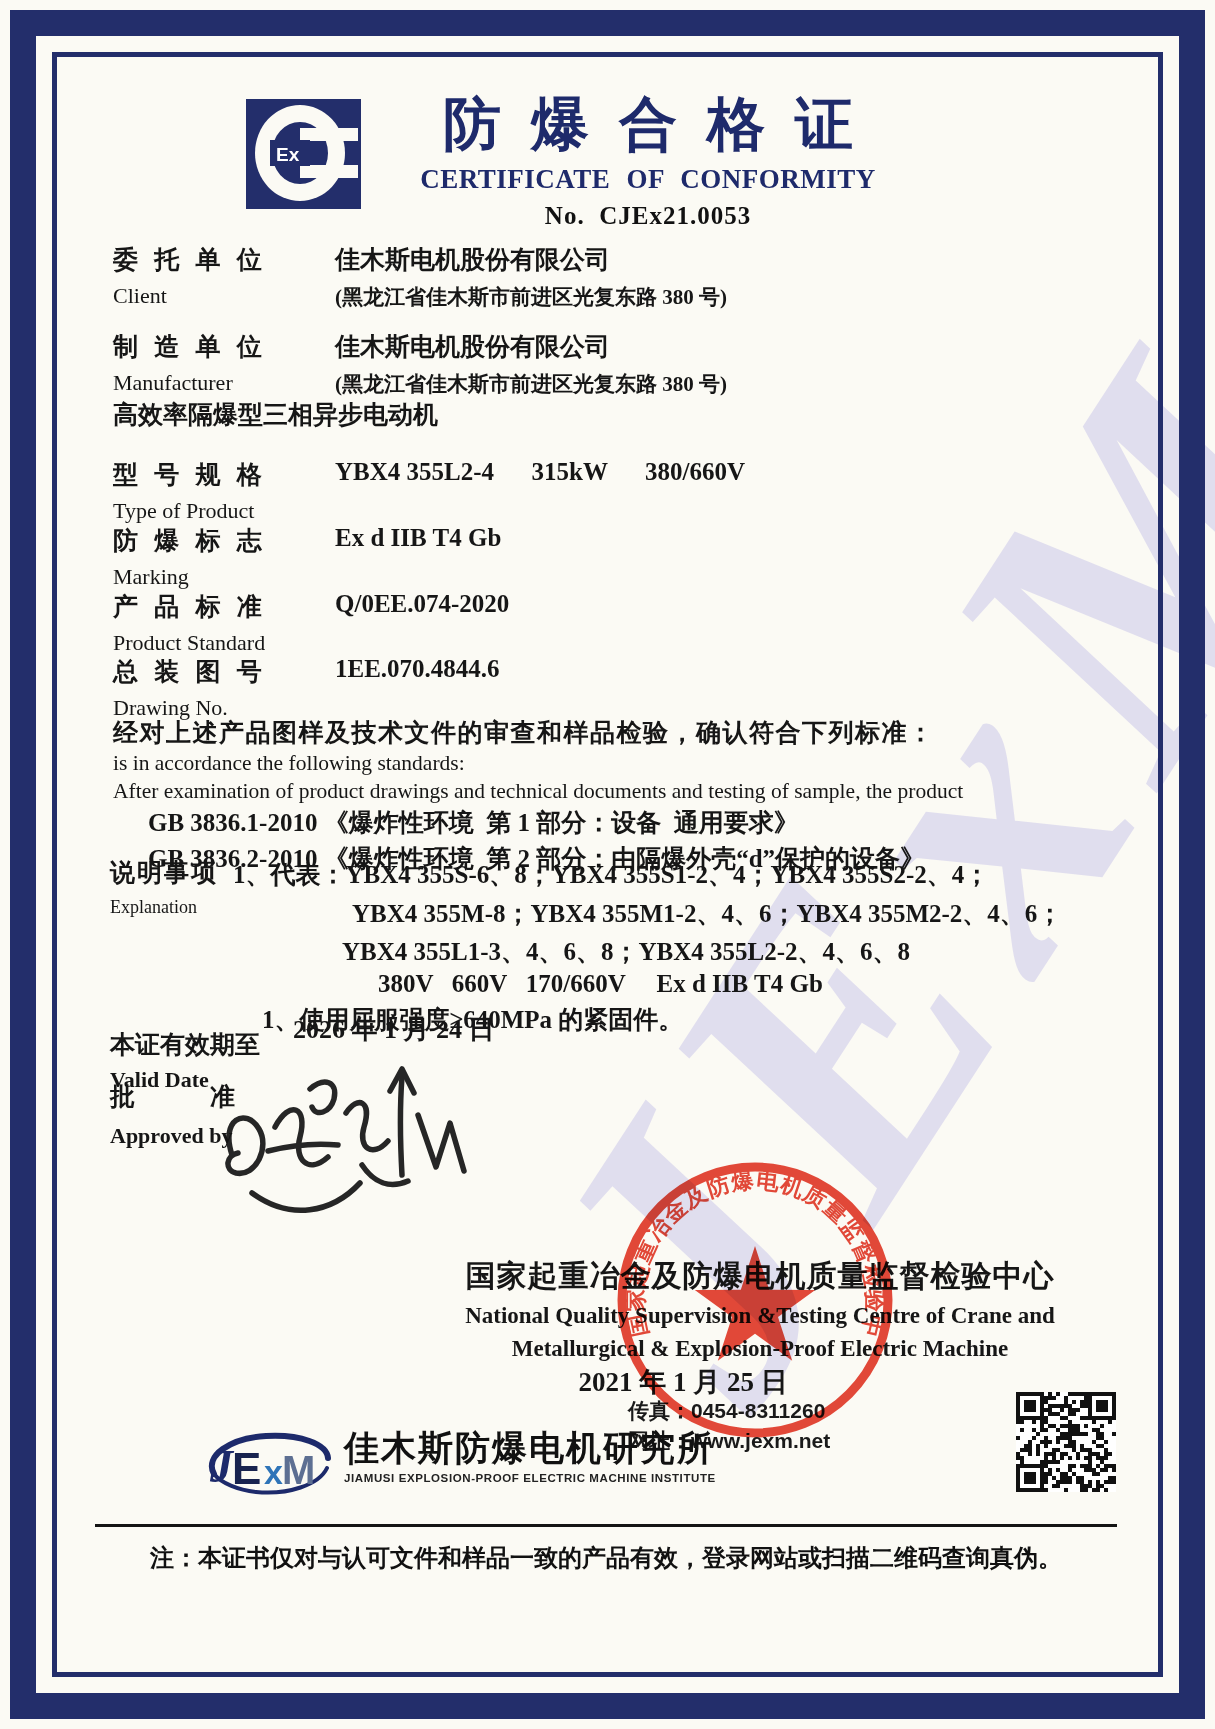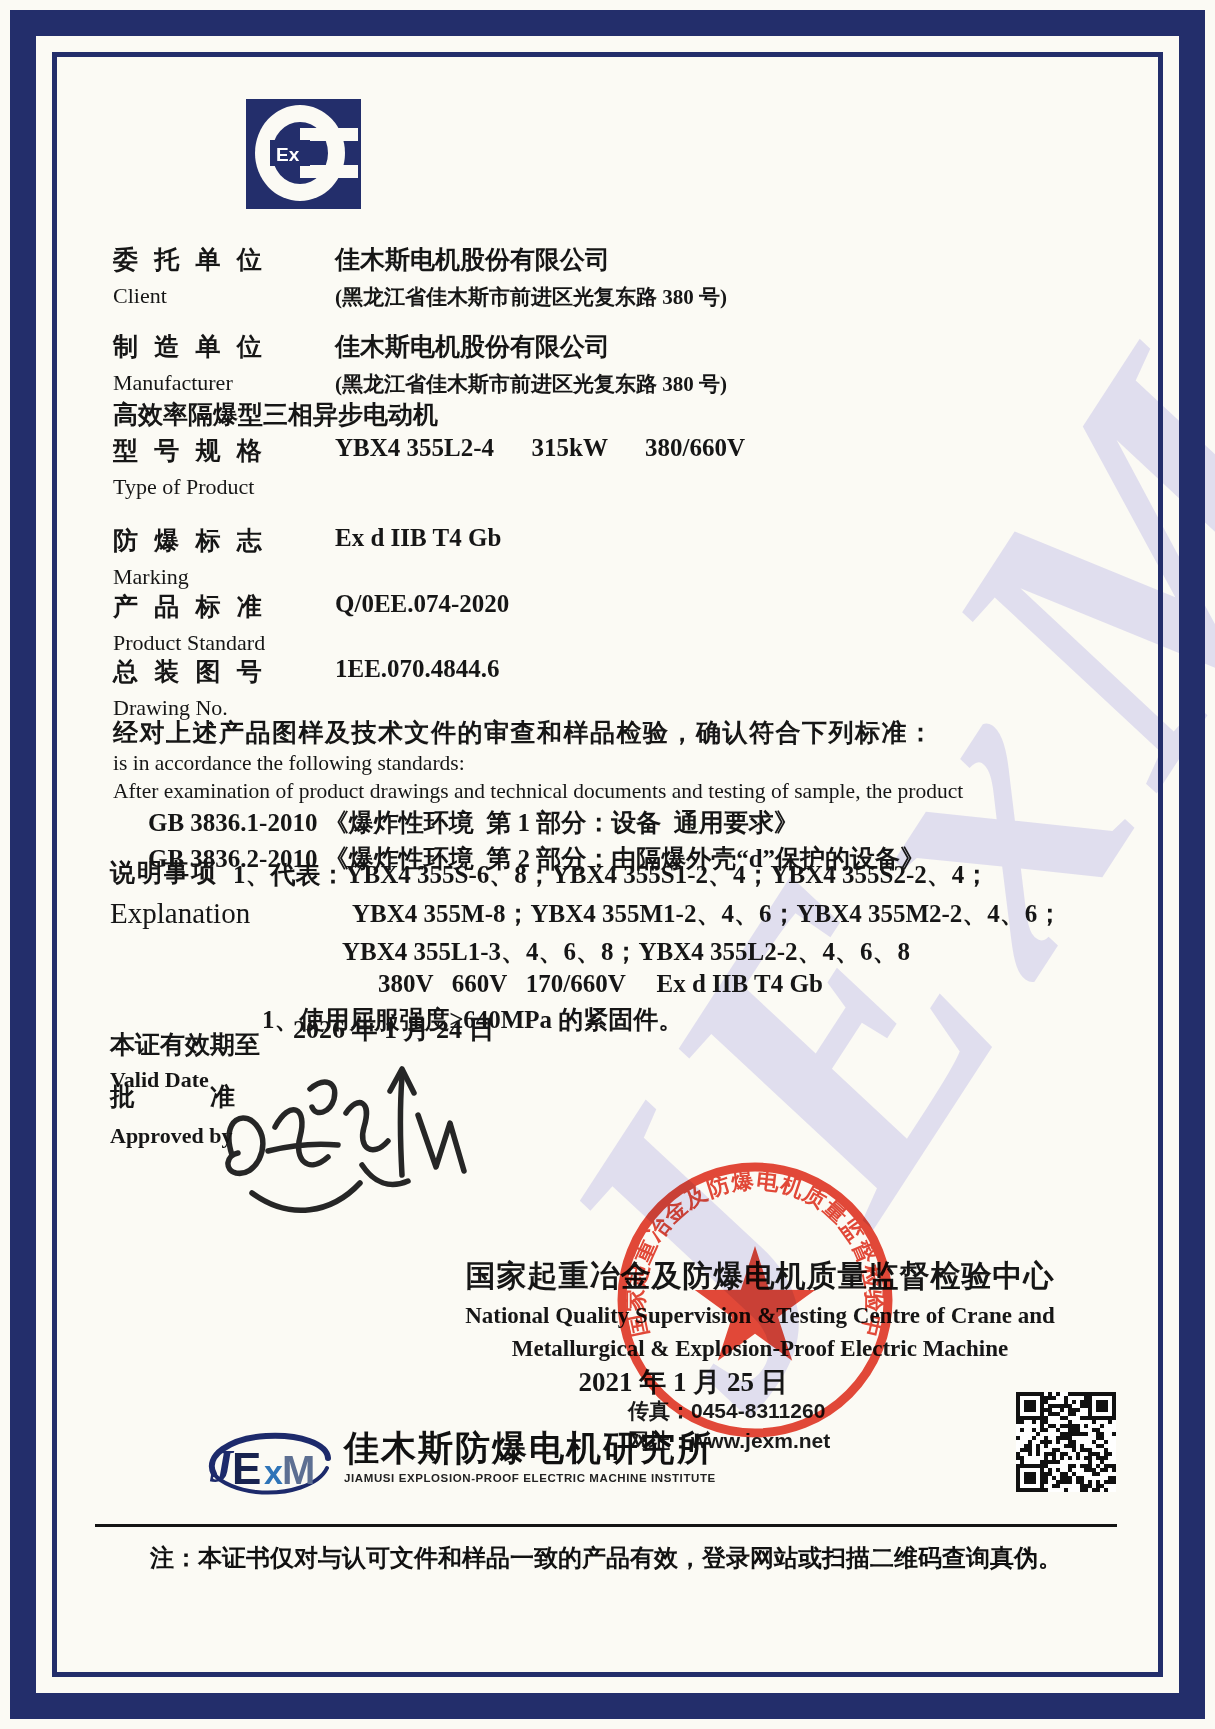--- a/index.html
+++ b/index.html
@@ -33,21 +33,21 @@
   .fvalue .v2:empty{display:none;}
 
   
   .statement{left:113px;top:716px;width:1005px;}
   .st-cn{font-size:25px;font-weight:bold;letter-spacing:1.5px;line-height:33px;}
   .st-en{font-size:21.5px;line-height:28px;}
   .st-std{font-size:25px;font-weight:bold;padding-left:35px;line-height:36px;}
 
   
   .xlabel .cn{font-size:25px;font-weight:bold;letter-spacing:2px;}
-  .xlabel .en{font-size:29px;margin-top:8px;}
+  .xlabel .en{font-size:18px;margin-top:8px;}
   .xline{font-size:25px;font-weight:bold;white-space:pre-wrap;}
 
   
   .vlabel .cn{font-size:25px;font-weight:bold;}
   .vlabel .en{font-size:22px;font-weight:bold;margin-top:6px;}
   .vvalue{font-size:26px;font-weight:bold;}
   .aplabel .cn{font-size:25px;font-weight:bold;white-space:pre-wrap;}
   .aplabel .en{font-size:22px;font-weight:bold;margin-top:10px;}
 
   
@@ -87,20 +87,25 @@
       <ellipse cx="54" cy="54" rx="45" ry="48" fill="#fbfaf4"></ellipse>
       <ellipse cx="54" cy="54" rx="28" ry="31" fill="#232e6b"></ellipse>
       <rect x="54" y="29" width="58" height="13" fill="#fbfaf4"></rect>
       <rect x="54" y="66" width="58" height="13" fill="#fbfaf4"></rect>
       <rect x="24" y="41" width="40" height="26" fill="#232e6b"></rect>
       <text x="30" y="62" font-size="19" font-weight="bold" fill="#ffffff" font-family="Liberation Sans, sans-serif">Ex</text>
       <path d="M68,86 q-9,10 -24,3" stroke="#fbfaf4" stroke-width="5" fill="none"></path>
     </svg>
   </div>
 
+  <div class="abs titleblock">
+    <div class="title-cn">防爆合格证</div>
+    <div class="title-en">CERTIFICATE OF CONFORMITY</div>
+    <div class="cert-no pre">No.  CJEx21.0053</div>
+  </div>
 
   <div class="frow" style="top:243px">
     <div class="flabel">
         <div class="cn">委 托 单 位</div>
       <div class="en">Client</div>
       </div>
     <div class="fvalue">
         <div class="v1 pre">佳木斯电机股份有限公司</div>
       <div class="v2 pre">(黑龙江省佳木斯市前进区光复东路 380 号)</div>
       </div>
@@ -113,21 +118,21 @@
     <div class="fvalue">
         <div class="v1 pre">佳木斯电机股份有限公司</div>
       <div class="v2 pre">(黑龙江省佳木斯市前进区光复东路 380 号)</div>
       </div>
   </div>
   <div class="frow" style="top:398px">
     <div class="fvalue">
         <div class="v1 pre">高效率隔爆型三相异步电动机</div>
       </div>
   </div>
-  <div class="frow" style="top:434px">
+  <div class="frow" style="top:458px">
     <div class="flabel">
         <div class="cn">型 号 规 格</div>
       <div class="en">Type of Product</div>
       </div>
     <div class="fvalue">
         <div class="v1 pre">YBX4 355L2-4      315kW      380/660V</div>
       </div>
   </div>
   <div class="frow" style="top:524px">
     <div class="flabel">

